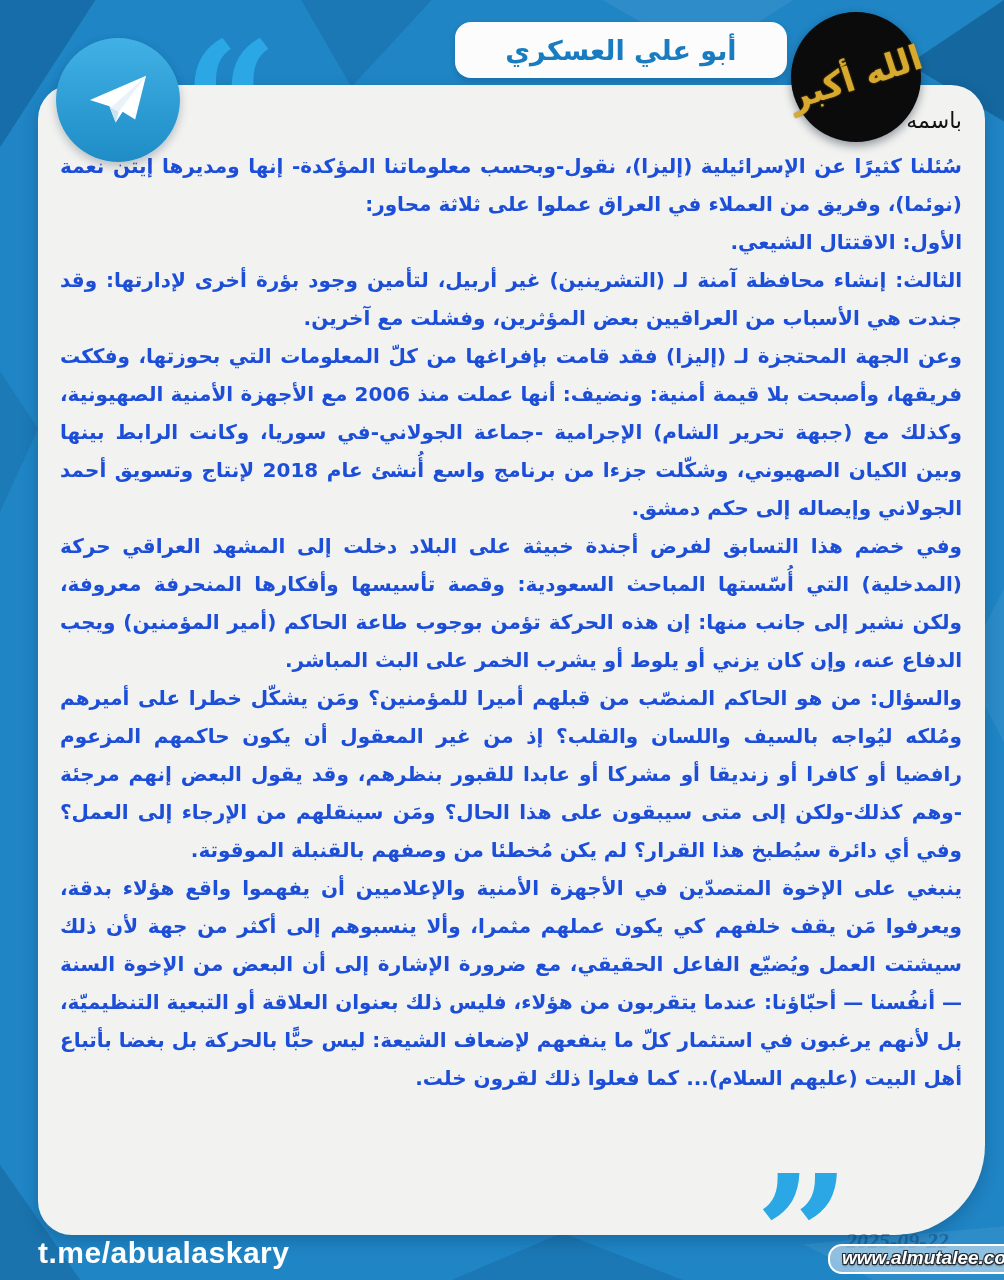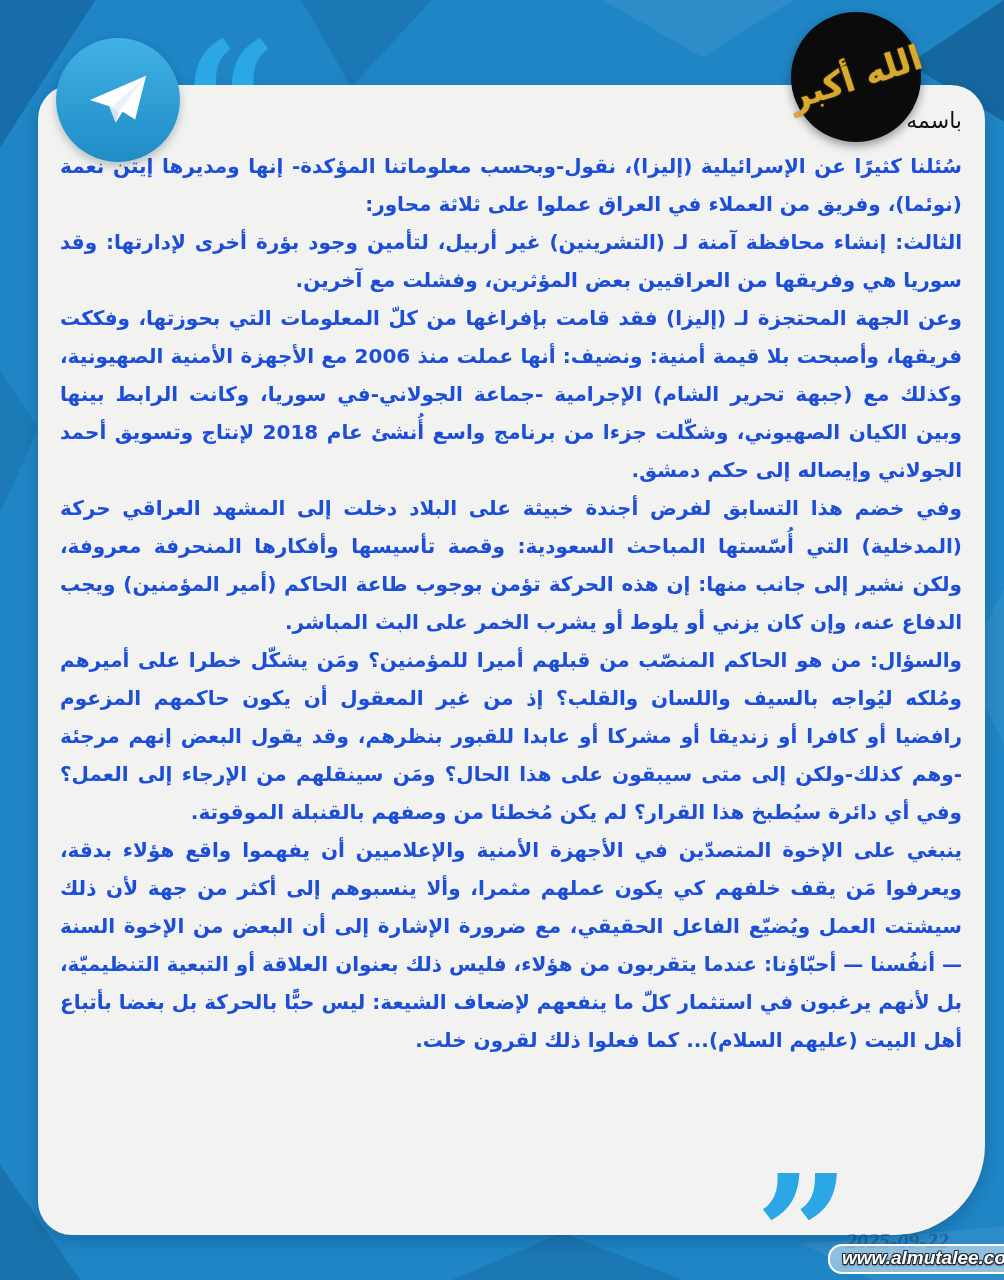--- a/index.html
+++ b/index.html
@@ -75,42 +75,47 @@
   <div class="facet f5"></div>
   <div class="facet f6"></div>
   <div class="facet f7"></div>
   <div class="facet f8"></div>
   <div class="facet f9"></div>
 
   <div class="card">
     <div class="card-content">
       <p class="basmala">باسمه تعالى</p>
       <p class="para">سُئلنا كثيرًا عن الإسرائيلية (إليزا)، نقول-وبحسب معلوماتنا المؤكدة- إنها ومديرها إيتن نعمة (نوئما)، وفريق من العملاء في العراق عملوا على ثلاثة محاور:</p>
-      <p class="para">الثالث: إنشاء محافظة آمنة لـ (التشرينين) غير أربيل، لتأمين وجود بؤرة أخرى لإدارتها: وقد سوريا هي وفريقها من العراقيين بعض المؤثرين، وفشلت مع آخرين.</p>
+      <p class="para">الأول: الاقتتال الشيعي.</p>
+      <p class="para">الثالث: إنشاء محافظة آمنة لـ (التشرينين) غير أربيل، لتأمين وجود بؤرة أخرى لإدارتها: وقد جندت هي الأسباب من العراقيين بعض المؤثرين، وفشلت مع آخرين.</p>
       <p class="para">وعن الجهة المحتجزة لـ (إليزا) فقد قامت بإفراغها من كلّ المعلومات التي بحوزتها، وفككت فريقها، وأصبحت بلا قيمة أمنية: ونضيف: أنها عملت منذ 2006 مع الأجهزة الأمنية الصهيونية، وكذلك مع (جبهة تحرير الشام) الإجرامية -جماعة الجولاني-في سوريا، وكانت الرابط بينها وبين الكيان الصهيوني، وشكّلت جزءا من برنامج واسع أُنشئ عام 2018 لإنتاج وتسويق أحمد الجولاني وإيصاله إلى حكم دمشق.</p>
       <p class="para">وفي خضم هذا التسابق لفرض أجندة خبيثة على البلاد دخلت إلى المشهد العراقي حركة (المدخلية) التي أُسّستها المباحث السعودية: وقصة تأسيسها وأفكارها المنحرفة معروفة، ولكن نشير إلى جانب منها: إن هذه الحركة تؤمن بوجوب طاعة الحاكم (أمير المؤمنين) ويجب الدفاع عنه، وإن كان يزني أو يلوط أو يشرب الخمر على البث المباشر.</p>
       <p class="para">والسؤال: من هو الحاكم المنصّب من قبلهم أميرا للمؤمنين؟ ومَن يشكّل خطرا على أميرهم ومُلكه ليُواجه بالسيف واللسان والقلب؟ إذ من غير المعقول أن يكون حاكمهم المزعوم رافضيا أو كافرا أو زنديقا أو مشركا أو عابدا للقبور بنظرهم، وقد يقول البعض إنهم مرجئة -وهم كذلك-ولكن إلى متى سيبقون على هذا الحال؟ ومَن سينقلهم من الإرجاء إلى العمل؟ وفي أي دائرة سيُطبخ هذا القرار؟ لم يكن مُخطئا من وصفهم بالقنبلة الموقوتة.</p>
       <p class="para">ينبغي على الإخوة المتصدّين في الأجهزة الأمنية والإعلاميين أن يفهموا واقع هؤلاء بدقة، ويعرفوا مَن يقف خلفهم كي يكون عملهم مثمرا، وألا ينسبوهم إلى أكثر من جهة لأن ذلك سيشتت العمل ويُضيّع الفاعل الحقيقي، مع ضرورة الإشارة إلى أن البعض من الإخوة السنة — أنفُسنا — أحبّاؤنا: عندما يتقربون من هؤلاء، فليس ذلك بعنوان العلاقة أو التبعية التنظيميّة، بل لأنهم يرغبون في استثمار كلّ ما ينفعهم لإضعاف الشيعة: ليس حبًّا بالحركة بل بغضا بأتباع أهل البيت (عليهم السلام)... كما فعلوا ذلك لقرون خلت.</p>
 
     </div>
   </div>
 
+  <div class="header-pill">
+    <span>أبو علي العسكري</span>
+  </div>
 
   <div class="tg-badge">
     <svg viewBox="0 0 100 100">
       <path d="M86 19 L14 50 L39 58 L47 79 L56 65 L72 75 Z" fill="#ffffff"></path>
       <path d="M39 58 L47 79 L51 65 Z" fill="#cfe2ef"></path>
       <path d="M86 19 L41 60 L51 65 Z" fill="#e9f2f8"></path>
     </svg>
   </div>
 
   <div class="quote quote-open">“</div>
 
   <div class="emblem">
     <span>الله أكبر</span>
   </div>
 
   <div class="quote quote-close">”</div>
 
+  <div class="site-url">t.me/abualaskary</div>
   <div class="wm-date">2025-09-22</div>
   <div class="watermark">www.almutalee.com</div>
 
 </div>
 
 </body></html>

